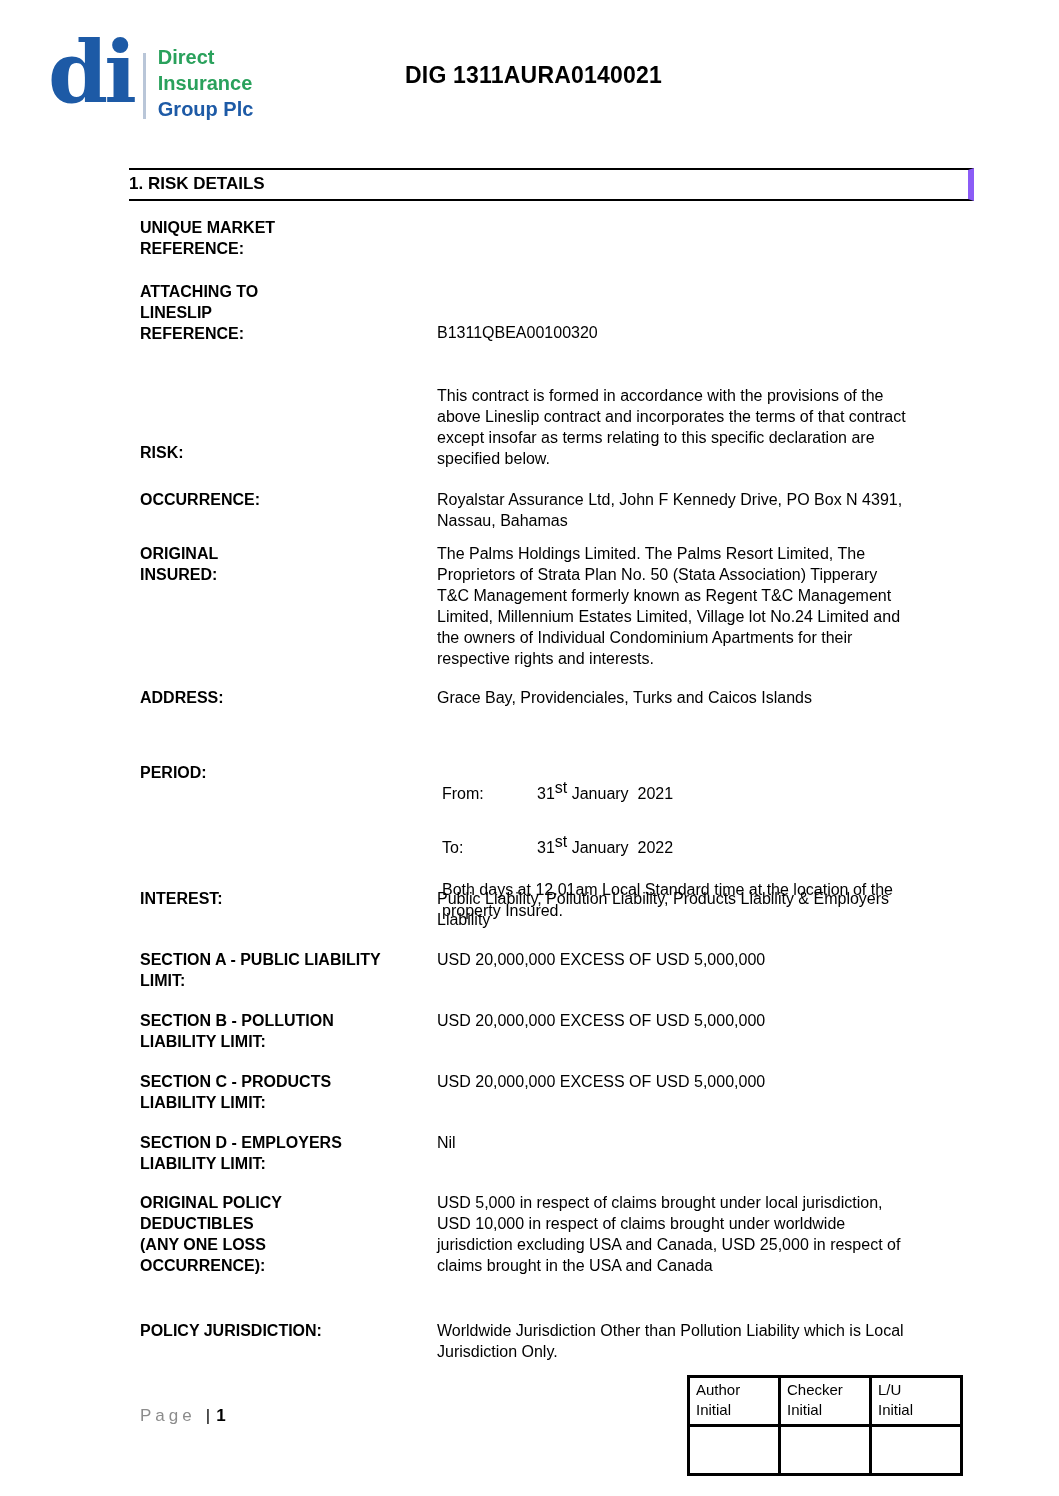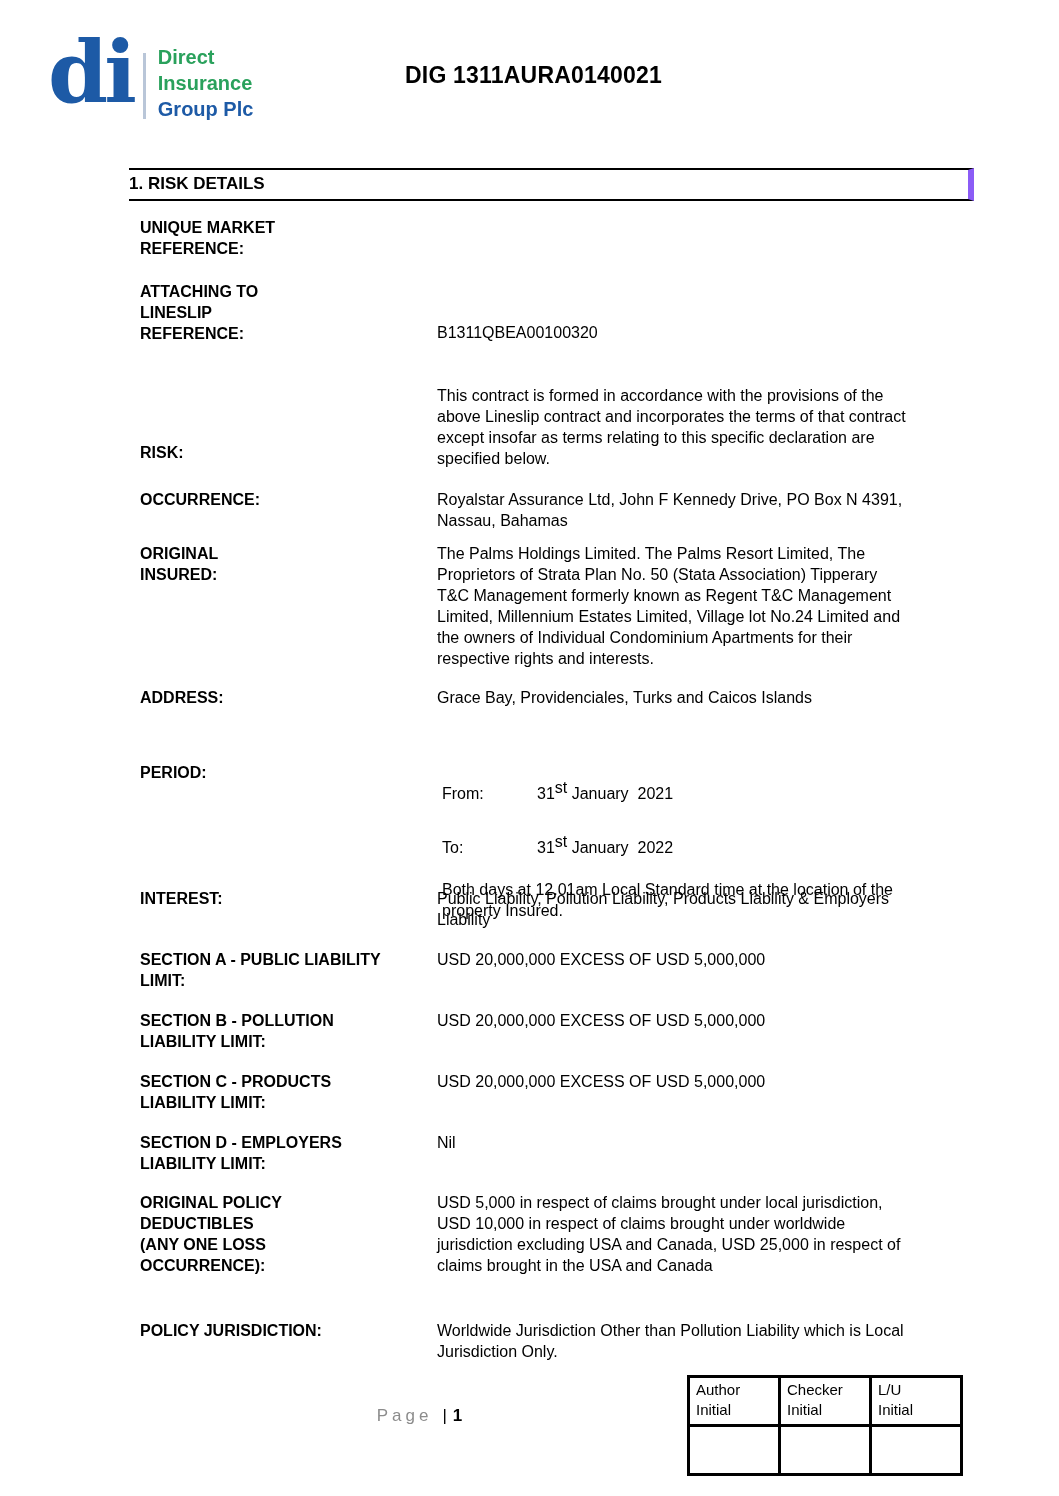--- a/index.html
+++ b/index.html
@@ -65,21 +65,21 @@
   .period-line{display:flex;}
   .period-line .sub-label{width:95px;flex:none;}
   .period-line-to{margin-top:12px;}
   .period-note{white-space:pre-line;}
   .pre{white-space:pre;}
   sup{font-size:16px;line-height:0;vertical-align:super;margin-top:46px;}
 
   
   .page-number{
     position:absolute;left:140px;top:1406px;width:560px;
-    text-align:center;font-size:17px;
+    text-align:left;font-size:17px;
   }
   .page-number .pg{color:#8c8c8c;letter-spacing:4px;}
   .page-number .sep{color:#000;margin:0 6px 0 10px;font-weight:normal;}
   .page-number .num{color:#000;font-weight:bold;letter-spacing:1px;}
 
   .initials-table{
     position:absolute;left:687px;top:1375px;
     border-collapse:collapse;
   }
   .initials-table td{

